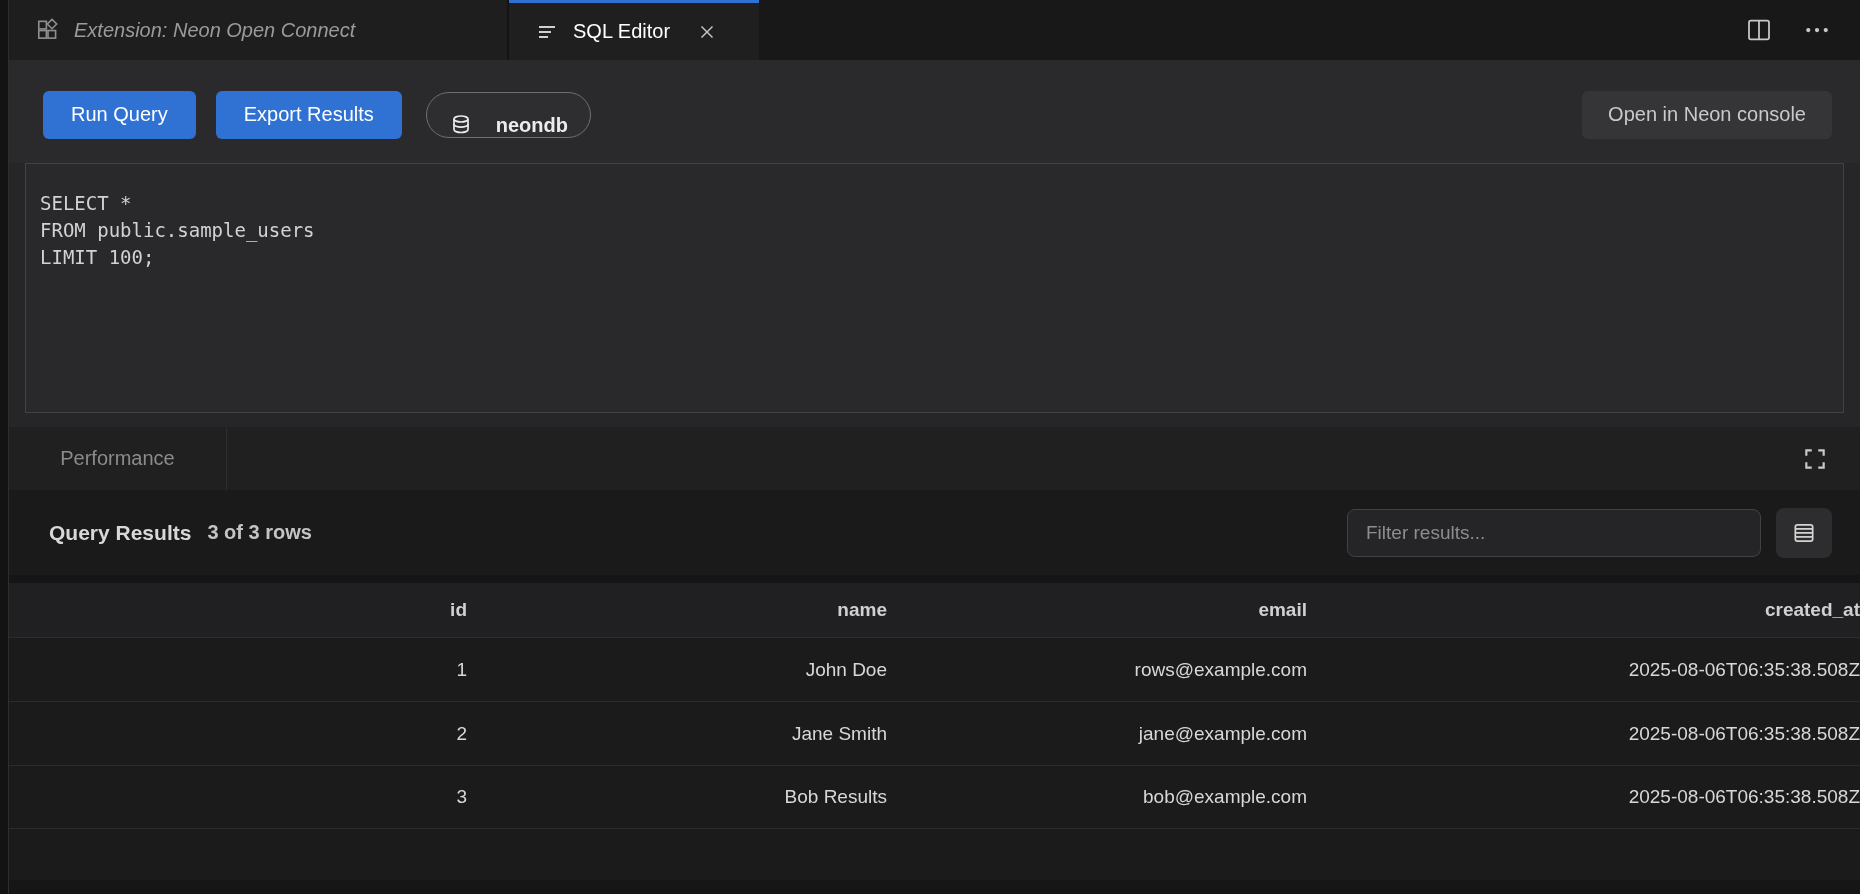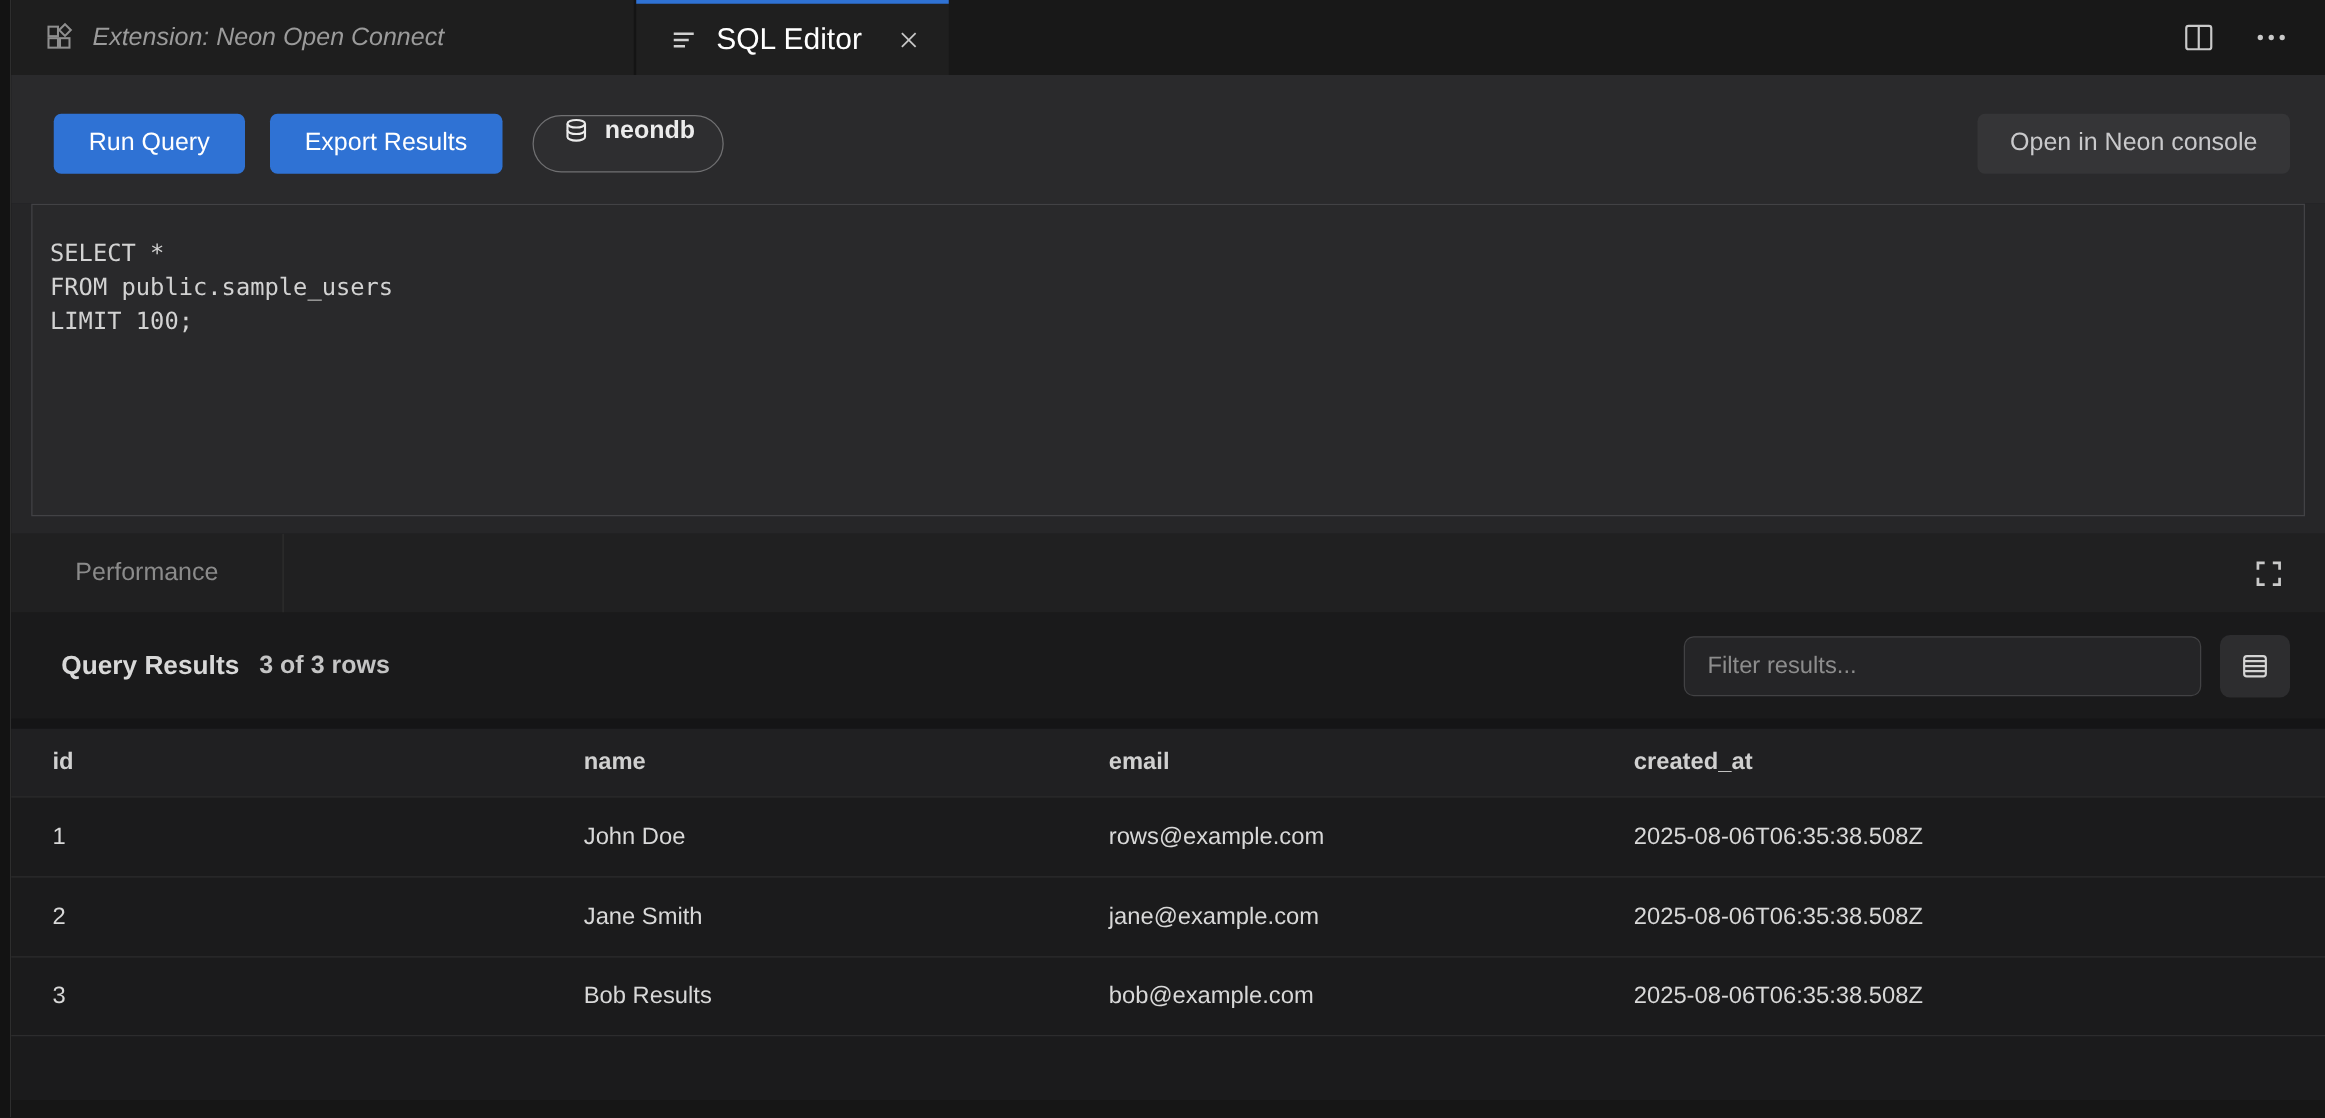--- a/index.html
+++ b/index.html
@@ -18,42 +18,42 @@
   .tab-bar { height:60px; background:#181818; display:flex; align-items:stretch; flex:0 0 auto; }
   .tab { display:flex; align-items:center; cursor:pointer; }
   .tab-extension {
     width:500px; padding:0 22px 0 26px; gap:13px;
     background:#1e1e1e; color:#9b9b9b; font-style:italic; font-size:20px;
     border-right:2px solid #141414;
   }
   .tab-extension .icon { color:#8f8f8f; }
   .tab-sql {
     width:250px; padding:0 18px 0 26px; gap:14px;
-    background:#1f1f1f; color:#fff; font-size:24px;
+    background:#1f1f1f; color:#fff; font-size:20px;
     border-top:3px solid var(--accent);
   }
   .tab-sql .icon { color:#d0d0d0; }
   .tab-close { display:flex; align-items:center; margin-left:12px; color:#c8c8c8; cursor:pointer; }
   .tab-actions { margin-left:auto; display:flex; align-items:center; gap:28px; padding-right:28px; color:#c9c9c9; }
   .tab-actions .icon-btn { display:flex; align-items:center; cursor:pointer; }
 
   
   .toolbar {
     height:103px; flex:0 0 auto; background:#2a2a2c;
     display:flex; align-items:center; gap:20px; padding:6px 28px 0 34px;
   }
   .btn-primary {
     height:48px; padding:0 28px; border:none; border-radius:6px;
     background:var(--accent); color:#fff; font-size:20px;
     font-family:inherit; cursor:pointer;
   }
   .db-pill {
     height:46px; padding:0 22px; margin-left:4px;
     border:1.5px solid #707072; border-radius:23px;
-    display:flex; align-items:flex-start; gap:11px;
+    display:flex; align-items:flex-end; gap:23px;
     color:#ececec; font-size:20px; font-weight:bold;
     background:rgba(255,255,255,0.02); cursor:pointer;
   }
   .btn-secondary {
     margin-left:auto; height:48px; padding:0 26px; border:none; border-radius:6px;
     background:#353537; color:#c9c9cb; font-size:20px; font-family:inherit; cursor:pointer;
   }
 
   
   .editor-wrap { flex:0 0 264px; background:#262628; padding:0 16px 14px 16px; }
@@ -81,21 +81,21 @@
     color:#0ea5e9; font-size:19px; font-family:inherit; outline:none;
   }
   .filter-input::placeholder { color:#8d8d8d; }
   .view-btn {
     width:56px; height:50px; margin-left:15px; border:none; border-radius:8px;
     background:#2d2d2f; color:#d4d4d4; display:flex; align-items:center; justify-content:center; cursor:pointer;
   }
 
   
   .table-area { flex:1; background:#1b1b1c; border-top:8px solid #151516; display:flex; flex-direction:column; min-height:0; }
-  .thead, .trow { display:grid; grid-template-columns:425px 420px 420px 1fr; align-items:center; padding-left:33px; }
+  .thead, .trow { display:grid; grid-template-columns:425px 420px 420px 1fr; align-items:center; padding-left:33px;text-align:right; }
   .thead { height:54px; flex:0 0 auto; background:#202022; font-weight:bold; font-size:19px; color:#d0d0d0; }
   .trow { height:64px; flex:0 0 auto; background:#1b1b1c; font-size:19px; color:#d8d8d8; border-top:1px solid #2c2c2d; cursor:default; }
   .trow:last-child { border-bottom:1px solid #2c2c2d; }
   .bottom-strip { margin-top:auto; height:14px; background:#161616; }
 
   .icon { display:inline-flex; }
 </style>
 </head>
 <body>
 

